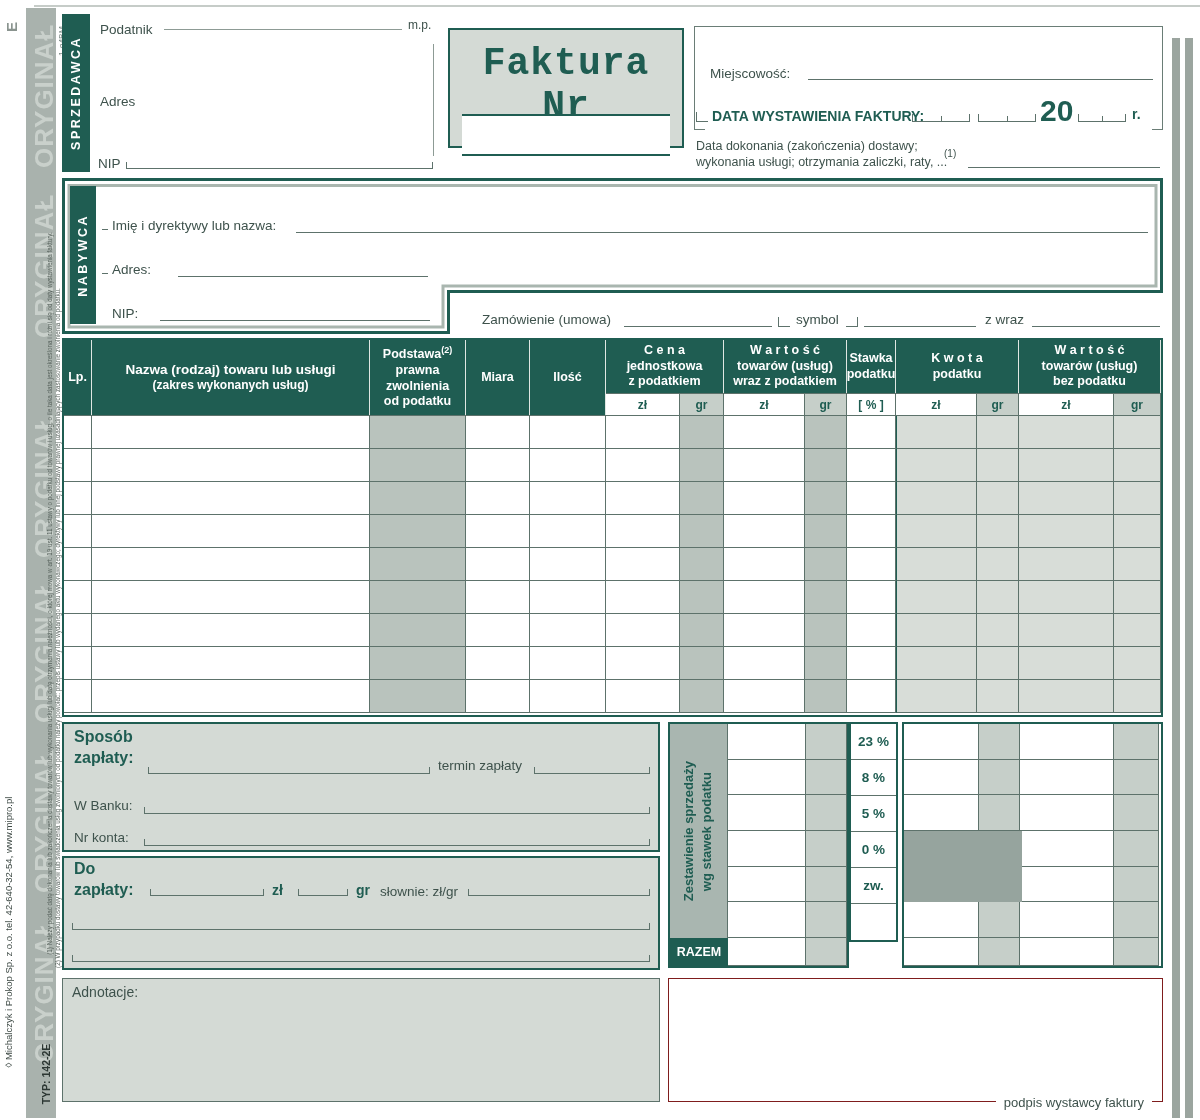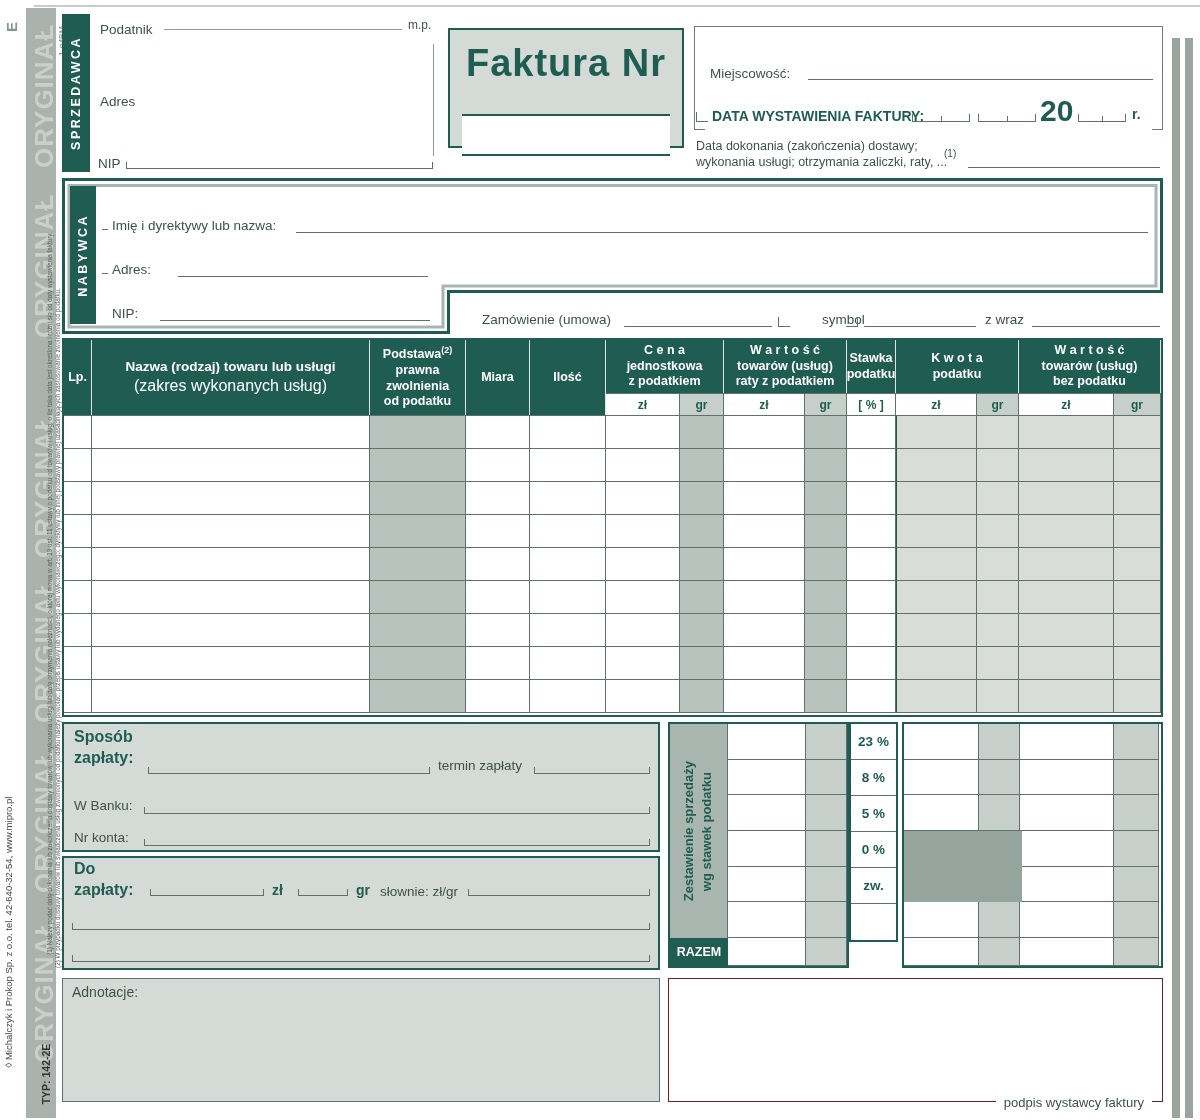--- a/index.html
+++ b/index.html
@@ -34,36 +34,36 @@
   .datefield{position:absolute;height:20px;border-bottom:1px solid var(--line);
     background:linear-gradient(var(--line),var(--line)) center bottom/1px 5px no-repeat;}
   .datefield:before,.datefield:after{content:"";position:absolute;bottom:0;width:0;height:7px;border-left:1px solid var(--line);}
   .datefield:before{left:0;} .datefield:after{right:0;}
 
   
   .secbar{position:absolute;background:var(--green);display:flex;}
   .secbar .vtext{color:#fff;font-size:12.5px;letter-spacing:2.5px;}
 
   
-  .fbox{position:absolute;left:448px;top:28px;width:236px;height:120px;background:var(--panel);border:2px solid var(--green);}
+  .fbox{position:absolute;left:448px;top:28px;width:236px;height:120px;background:var(--panel);border:2px solid var(--green);font-family:Liberation Mono, monospace;}
   .fbox .ftitle{display:block;text-align:center;margin-top:12px;font-size:38px;font-weight:bold;color:var(--green);letter-spacing:1px;}
   .fbox .finput{position:absolute;left:12px;right:12px;top:84px;height:42px;background:#fff;border-top:2px solid var(--green);border-bottom:2px solid var(--green);}
 
   
   .ibox{position:absolute;left:694px;top:26px;width:469px;height:104px;border:1px solid #6a7d76;border-bottom:none;}
   .ibox .stub{position:absolute;bottom:0;width:10px;border-bottom:1px solid #6a7d76;}
 
   
   .items{position:absolute;left:62px;top:338px;width:1101px;height:379px;border:2px solid var(--green);background:#fff;
     --cols:28px 278px 96px 64px 76px 74px 44px 81px 42px 49px 81px 42px 95px 47px;}
   .thead{display:grid;grid-template-columns:var(--cols);grid-template-rows:53px 22px;}
   .hc{background:var(--green);color:#fff;display:flex;flex-direction:column;align-items:center;justify-content:center;
       text-align:center;border-right:1px solid #dfe6e2;font-size:12.5px;font-weight:bold;line-height:1.25;}
   .hc.r2{grid-row:1/3;text-align:center;}
-  .hc .sub2{font-weight:normal;font-size:16px;}
+  .hc .sub2{font-weight:bold;font-size:12px;}
   .sh{background:#fff;color:var(--green);font-weight:bold;font-size:12px;display:flex;align-items:center;justify-content:center;
       border-right:1px solid var(--line);border-top:1px solid var(--line);}
   .sh.g{background:var(--grcell);}
   .tbody{display:grid;grid-template-columns:var(--cols);grid-auto-rows:1fr;height:298px;border-top:1px solid var(--line);}
   .tbody i{display:block;border-right:1px solid var(--line);border-bottom:1px solid var(--line);}
   .tbody i:nth-child(14n+3),.tbody i:nth-child(14n+7),.tbody i:nth-child(14n+9){background:var(--colgray);}
   .tbody i:nth-child(14n+11),.tbody i:nth-child(14n+12),.tbody i:nth-child(14n+13),.tbody i:nth-child(14n){background:var(--lightcell);}
   .tbody i:nth-child(14n+11){border-left:1.5px solid var(--green);}
 
   
@@ -162,21 +162,21 @@
   <div class="fline" style="left:296px;top:232px;width:852px;"></div>
   <div class="corner-l" style="left:102px;top:268px;width:6px;height:6px;border-left:none;"></div>
   <div class="lbl" style="left:112px;top:262px;">Adres:</div>
   <div class="fline" style="left:178px;top:276px;width:250px;"></div>
   <div class="lbl" style="left:112px;top:306px;">NIP:</div>
   <div class="fline" style="left:160px;top:320px;width:270px;"></div>
 
   <div class="lbl" style="left:482px;top:312px;">Zamówienie (umowa)</div>
   <div class="fline" style="left:624px;top:326px;width:148px;"></div>
   <div class="corner-l" style="left:778px;top:317px;"></div>
-  <div class="lbl" style="left:796px;top:312px;margin-left:26px;">symbol</div>
+  <div class="lbl" style="left:796px;top:312px;">symbol</div>
   <div class="corner-r" style="left:846px;top:317px;"></div>
   <div class="fline" style="left:864px;top:326px;width:112px;"></div>
   <div class="lbl" style="left:985px;top:312px;">z wraz</div>
   <div class="fline" style="left:1032px;top:326px;width:128px;"></div>
 
   <div class="items">
     <div class="thead">
       <div class="hc r2">
           <span>Lp.</span>
         </div>
@@ -197,21 +197,21 @@
           <span>Ilość</span>
         </div>
       <div class="hc" style="grid-column:6/8;">
         <span>C e n a</span>
           <span>jednostkowa</span>
           <span>z podatkiem</span>
       </div>
       <div class="hc" style="grid-column:8/10;">
         <span>W a r t o ś ć</span>
           <span>towarów (usług)</span>
-          <span>raty z podatkiem</span>
+          <span>wraz z podatkiem</span>
       </div>
       <div class="hc">
         <span>Stawka</span>
           <span>podatku</span>
       </div>
       <div class="hc" style="grid-column:11/13;">
         <span>K w o t a</span>
           <span>podatku</span>
       </div>
       <div class="hc" style="grid-column:13/15;">

